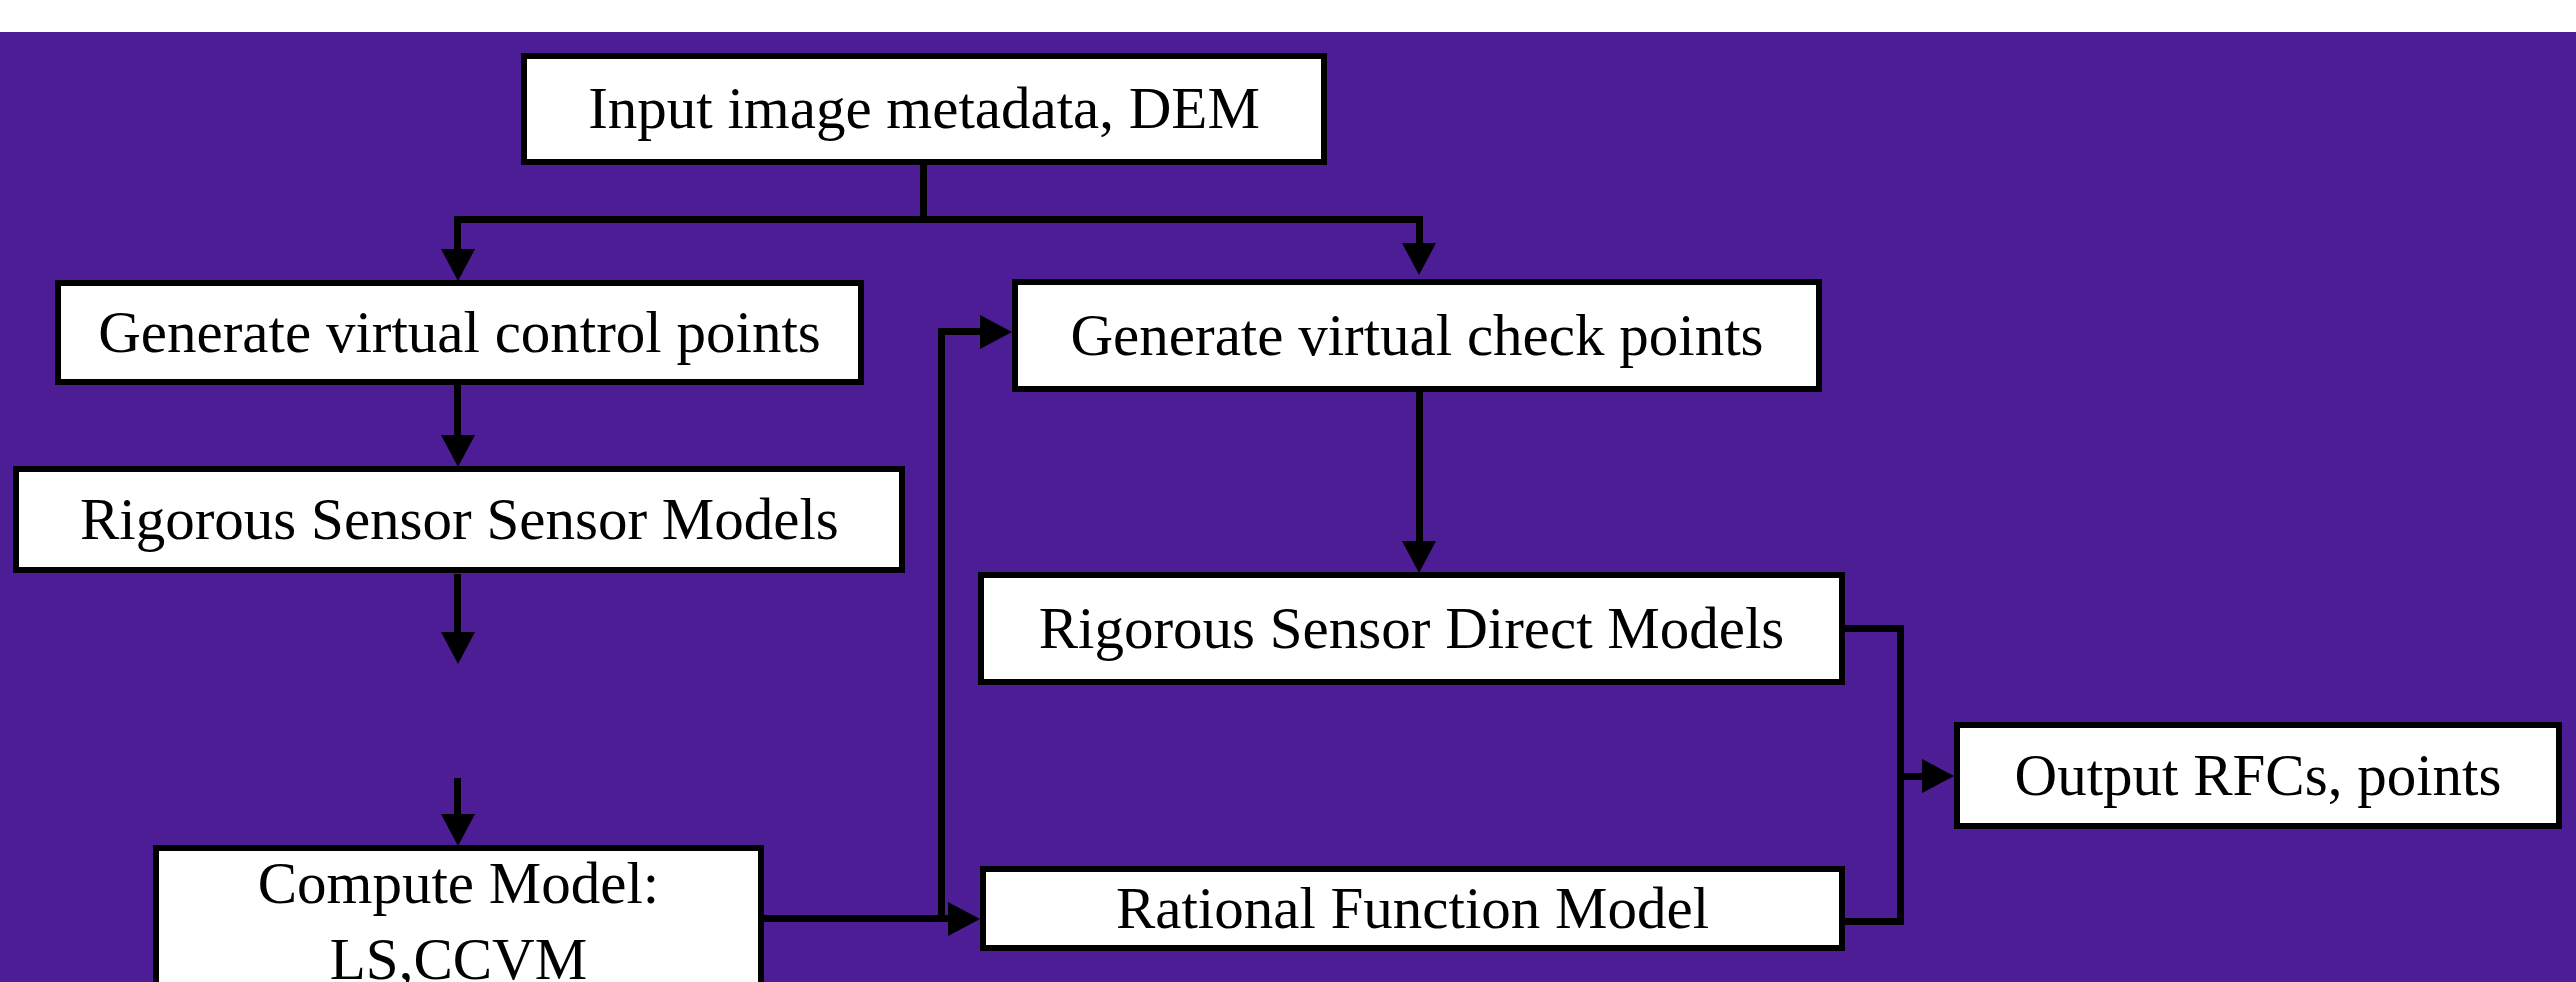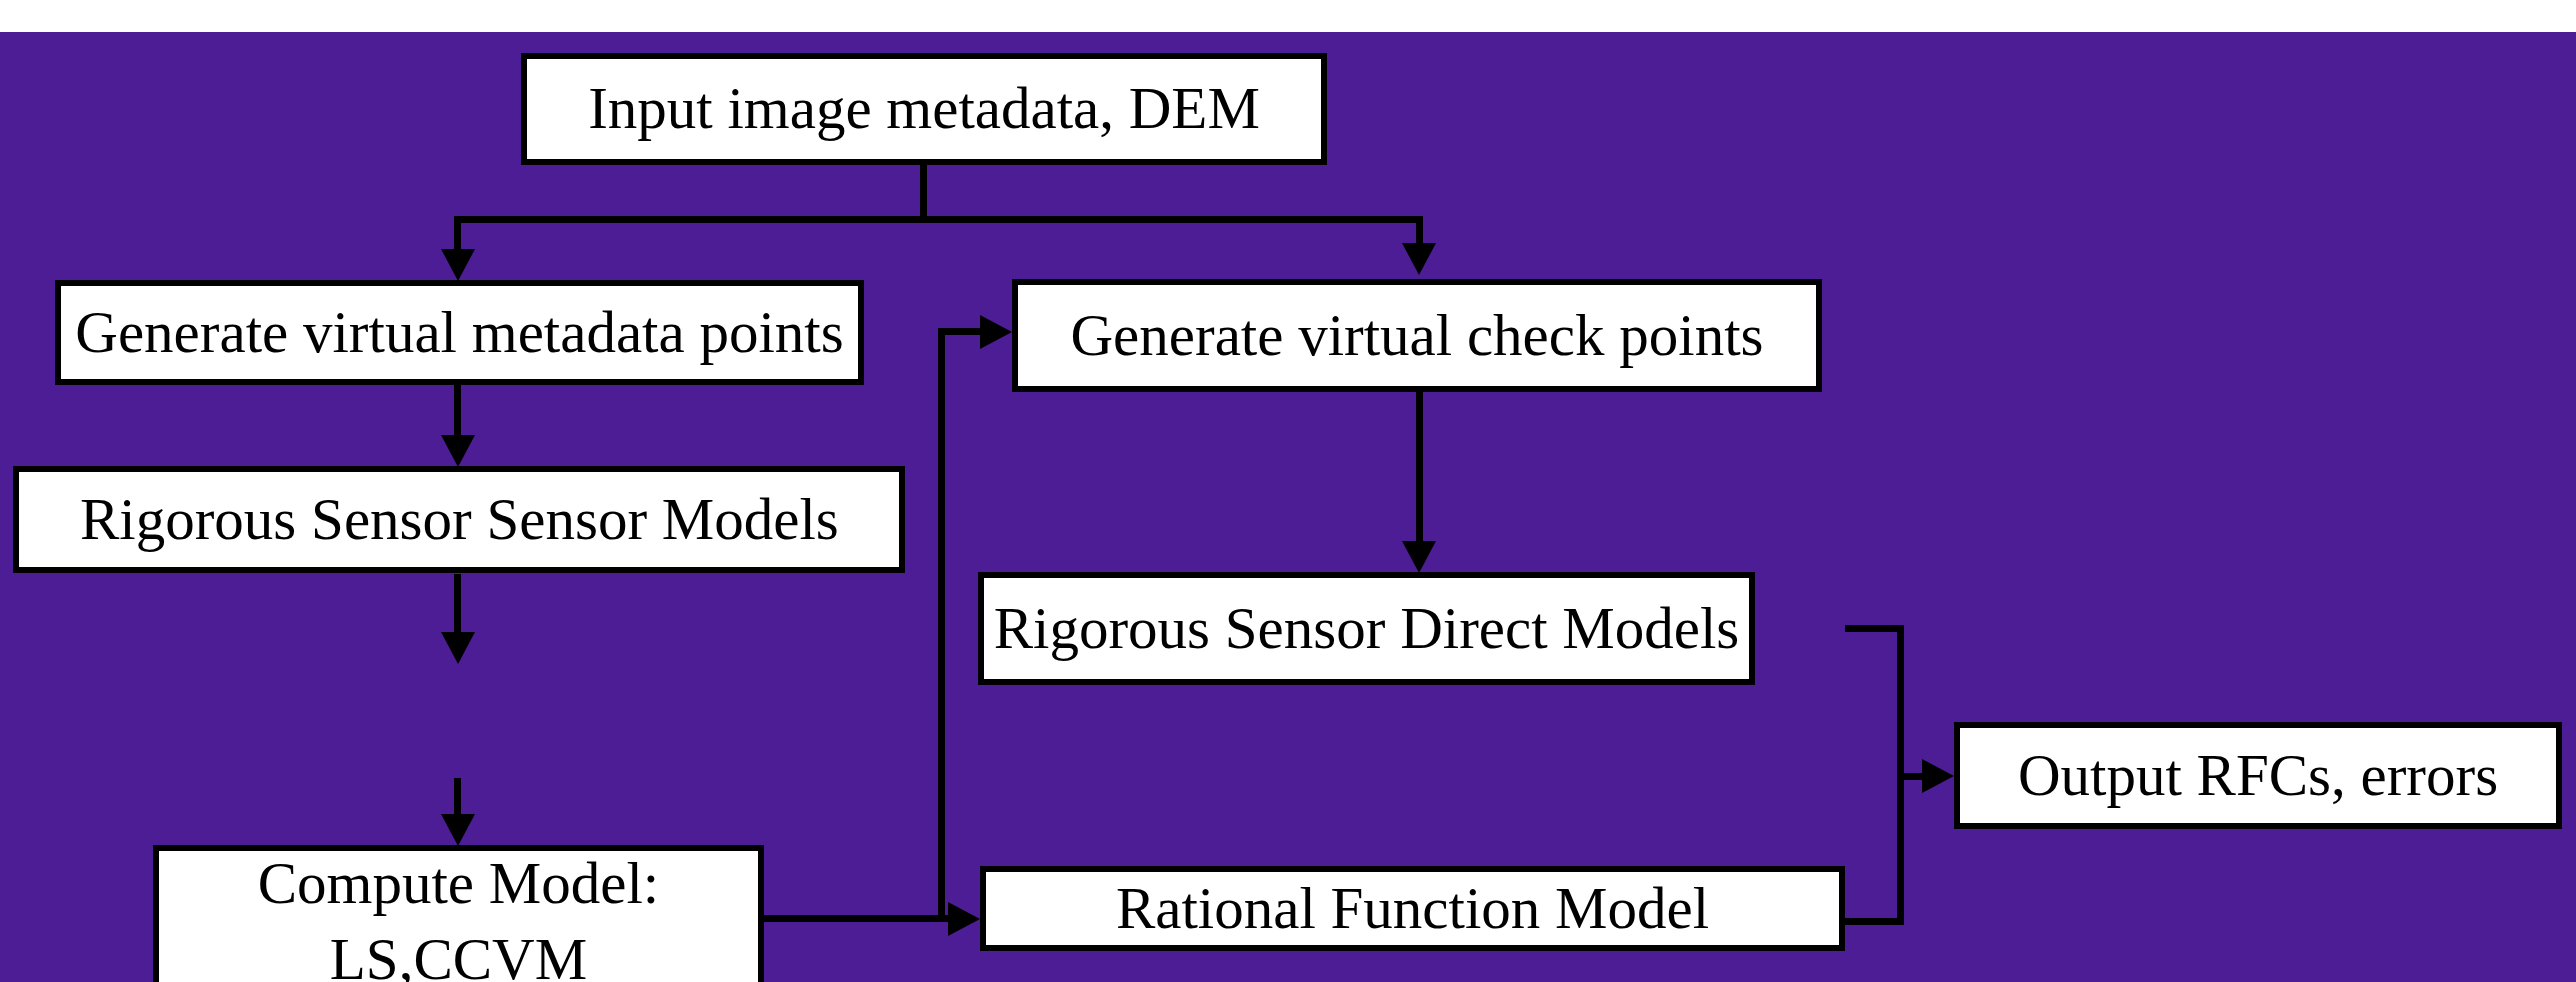--- a/index.html
+++ b/index.html
@@ -52,21 +52,21 @@
     border-left: 32px solid #000000;
   }
 
   
   #node-input          { left: 521px;  top: 21px;   width: 806px;  height: 112px; }
   #node-gen-control    { left: 55px;   top: 248px;  width: 809px;  height: 105px; }
   #node-reverse-models { left: 13.4px;   top: 434px;  width: 892px; height: 107px; }
   #node-rfm-equation   { left: 10px;   top: 631px;  width: 897px; height: 114px; }
   #node-compute-rfcs   { left: 153px;  top: 813px;  width: 611px;  height: 154px; }
   #node-gen-check      { left: 1012px; top: 247px;  width: 810px;  height: 113px; }
-  #node-direct-models  { left: 978px; top: 540px;  width: 777px; height: 113px; }
+  #node-direct-models  { left: 978px; top: 540px;  width: 867px; height: 113px; }
   #node-rational-model { left: 980px; top: 834px;  width: 865px; height: 85px; }
   #node-output         { left: 1954px; top: 690px;  width: 608px;  height: 107px; }
 
   
   #e-input-drop      { left: 920px; top: 128px;  width: 6.7px;    height: 63px; }
   #e-branch-h        { left: 454px;  top: 184px;  width: 968px; height: 6.7px; }
   #e-branch-left-v   { left: 454px;  top: 184px;  width: 6.7px;    height: 35px; }
   #a-branch-left     { left: 441px;  top: 217px; }
   #e-branch-right-v  { left: 1416px; top: 184px;  width: 6.7px;    height: 28.5px; }
   #a-branch-right    { left: 1402px; top: 211px; }
@@ -89,35 +89,35 @@
   #e-output-h        { left: 1897px; top: 741px;  width: 28.5px;   height: 6.7px; }
   #a-output          { left: 1922px; top: 727px; }
 </style>
 </head>
 <body>
 
 <div id="canvas">
 
   <div class="box" id="node-input">Input image metadata, DEM</div>
 
-  <div class="box" id="node-gen-control">Generate virtual metadata points</div>
+  <div class="box" id="node-gen-control">Generate virtual control points</div>
 
   <div class="box" id="node-reverse-models">Rigorous Sensor Sensor Models</div>
 
 
   <div class="box" id="node-compute-rfcs">Compute Model:
 LS,CCVM</div>
 
   <div class="box" id="node-gen-check">Generate virtual check points</div>
 
   <div class="box" id="node-direct-models">Rigorous Sensor Direct Models</div>
 
   <div class="box" id="node-rational-model">Rational Function Model</div>
 
-  <div class="box" id="node-output">Output RFCs, errors</div>
+  <div class="box" id="node-output">Output RFCs, points</div>
 
   <div class="line" id="e-input-drop"></div>
   <div class="line" id="e-branch-h"></div>
   <div class="line" id="e-branch-left-v"></div>
   <div class="arr-down" id="a-branch-left"></div>
   <div class="line" id="e-branch-right-v"></div>
   <div class="arr-down" id="a-branch-right"></div>
 
   <div class="line" id="e-ctrl-reverse-v"></div>
   <div class="arr-down" id="a-ctrl-reverse"></div>

